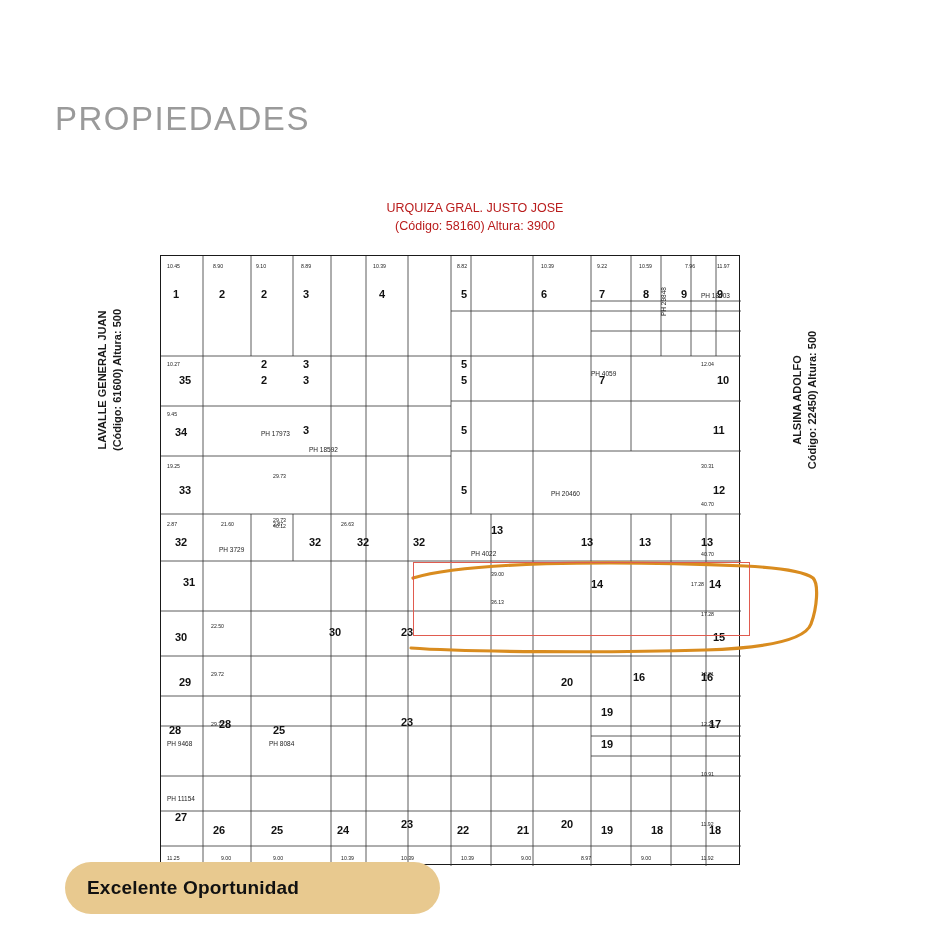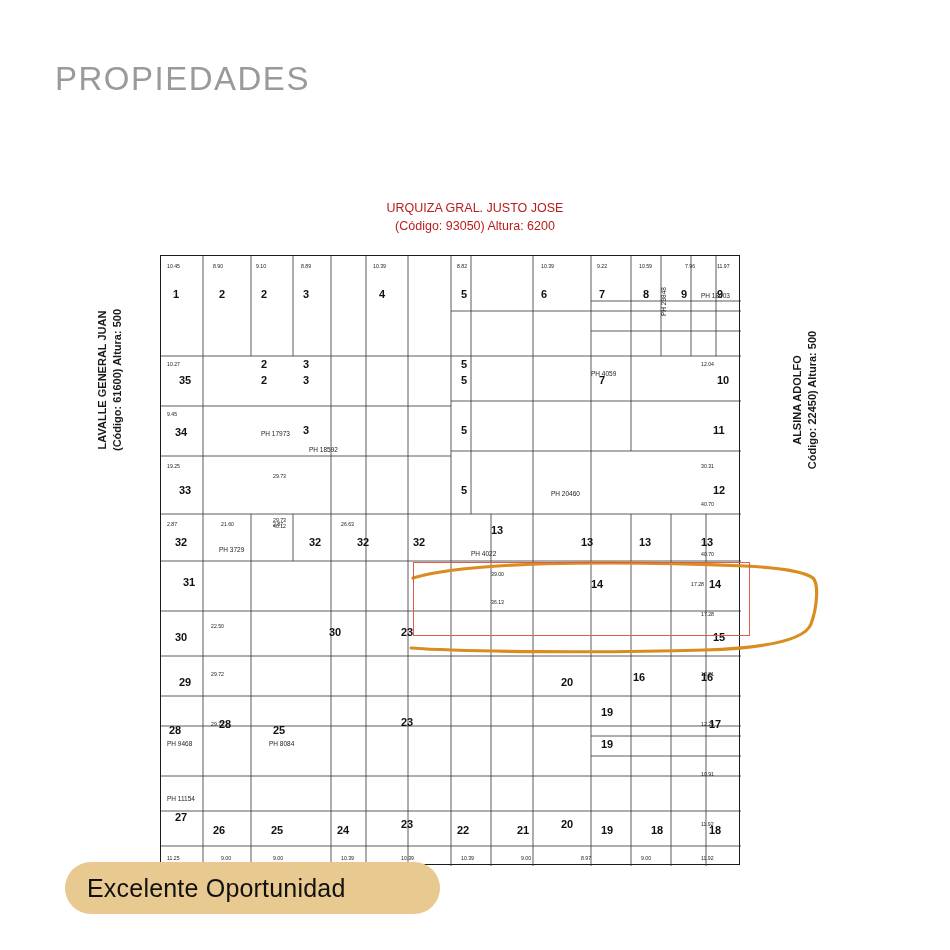--- a/index.html
+++ b/index.html
@@ -27,20 +27,21 @@
     line-height: 1.0;
     font-weight: 400;
   }
   .logo-sub {
     font-family: "Liberation Sans", sans-serif;
     font-size: 33px;
     letter-spacing: 1.5px;
     color: #9a9a9a;
     line-height: 1.3;
     font-weight: 400;
+    margin-top: 40px;
   }
   .street-top {
     position: absolute;
     left: 0;
     right: 0;
     top: 200px;
     text-align: center;
     font-size: 12.5px;
     font-weight: normal;
     color: #b91c1c;
@@ -90,22 +91,22 @@
     width: 375px;
     height: 52px;
     background: #e8c98f;
     border-radius: 26px;
     display: flex;
     align-items: center;
     padding-left: 22px;
     box-sizing: border-box;
   }
   .banner span {
-    font-size: 25px;
-    font-weight: normal;
+    font-size: 19px;
+    font-weight: bold;
     color: #111;
     letter-spacing: 0.2px;
   }
   .hl-orange {
     position: absolute;
     left: 405px;
     top: 548px;
     width: 420px;
     height: 110px;
     pointer-events: none;
@@ -123,21 +124,21 @@
 </style>
 </head>
 <body>
 
 <div class="logo">
   <div class="logo-sub">PROPIEDADES</div>
 </div>
 
 <div class="street-top">
   <div>URQUIZA GRAL. JUSTO JOSE</div>
-  <div>(Código: 93050) Altura: 6200</div>
+  <div>(Código: 58160) Altura: 3900</div>
 </div>
 
 <div class="street-left">
   <div>LAVALLE GENERAL JUAN</div>
   <div>(Código: 61600) Altura: 500</div>
 </div>
 
 <div class="street-right">
   <div>ALSINA ADOLFO</div>
   <div>Código: 22450) Altura: 500</div>

